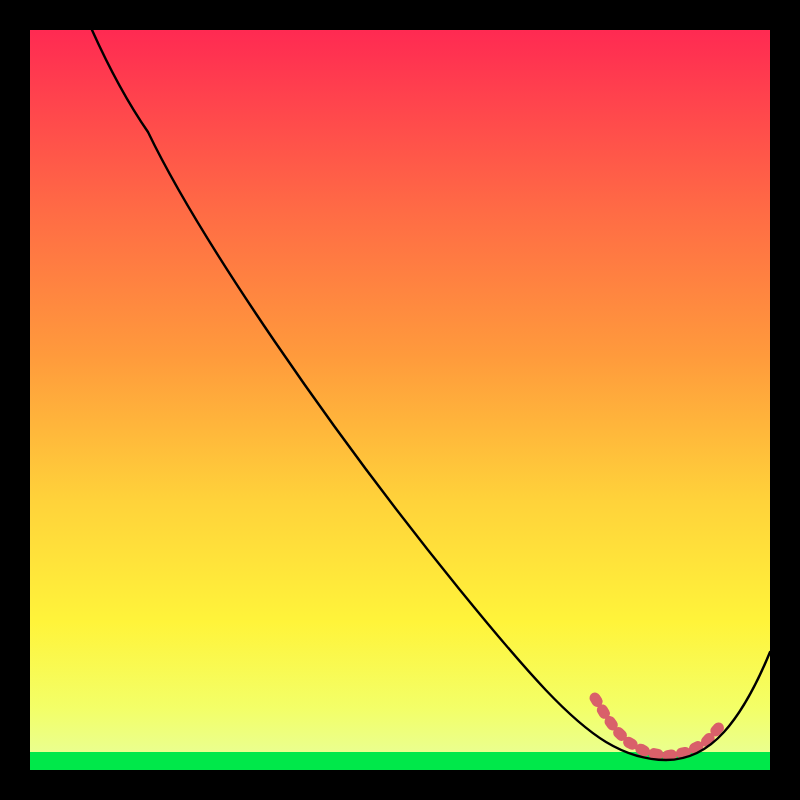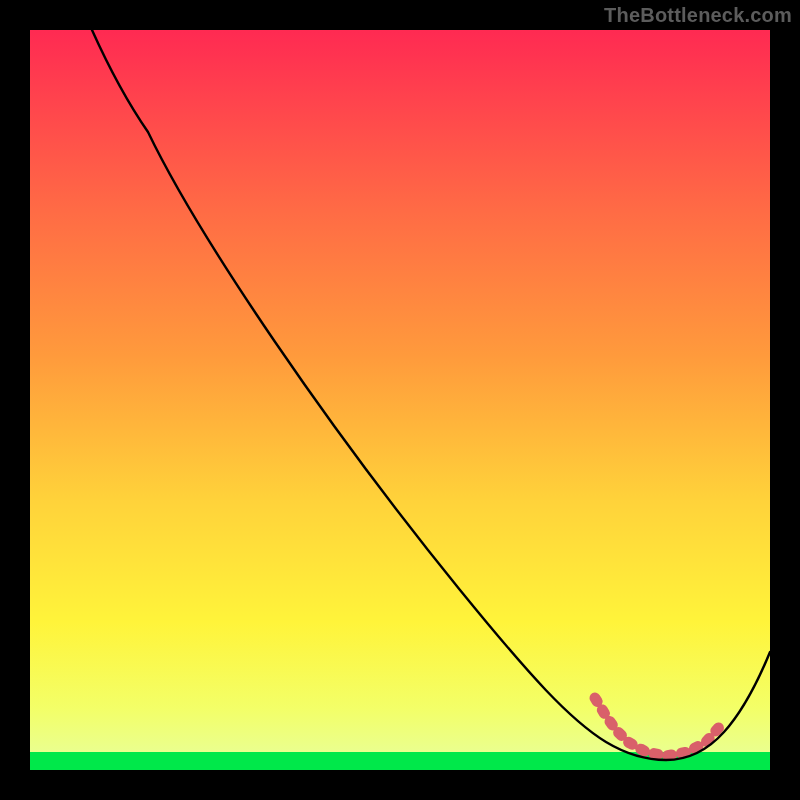--- a/index.html
+++ b/index.html
@@ -39,21 +39,20 @@
   
   .plot svg {
     display: block;
   }
 </style>
 </head>
 <body>
 
 <div class="frame">
 
-  <div class="watermark">TheBottleneck.com</div>
 
   <div class="plot">
     <svg width="740" height="740" viewBox="0 0 740 740">
       <defs>
         <linearGradient id="bg" x1="0" y1="0" x2="0" y2="1">
           <stop offset="0%" stop-color="#ff2a52"></stop>
           <stop offset="25%" stop-color="#ff6b45"></stop>
           <stop offset="45%" stop-color="#ff9a3c"></stop>
           <stop offset="65%" stop-color="#ffd23a"></stop>
           <stop offset="82%" stop-color="#fff43a"></stop>

